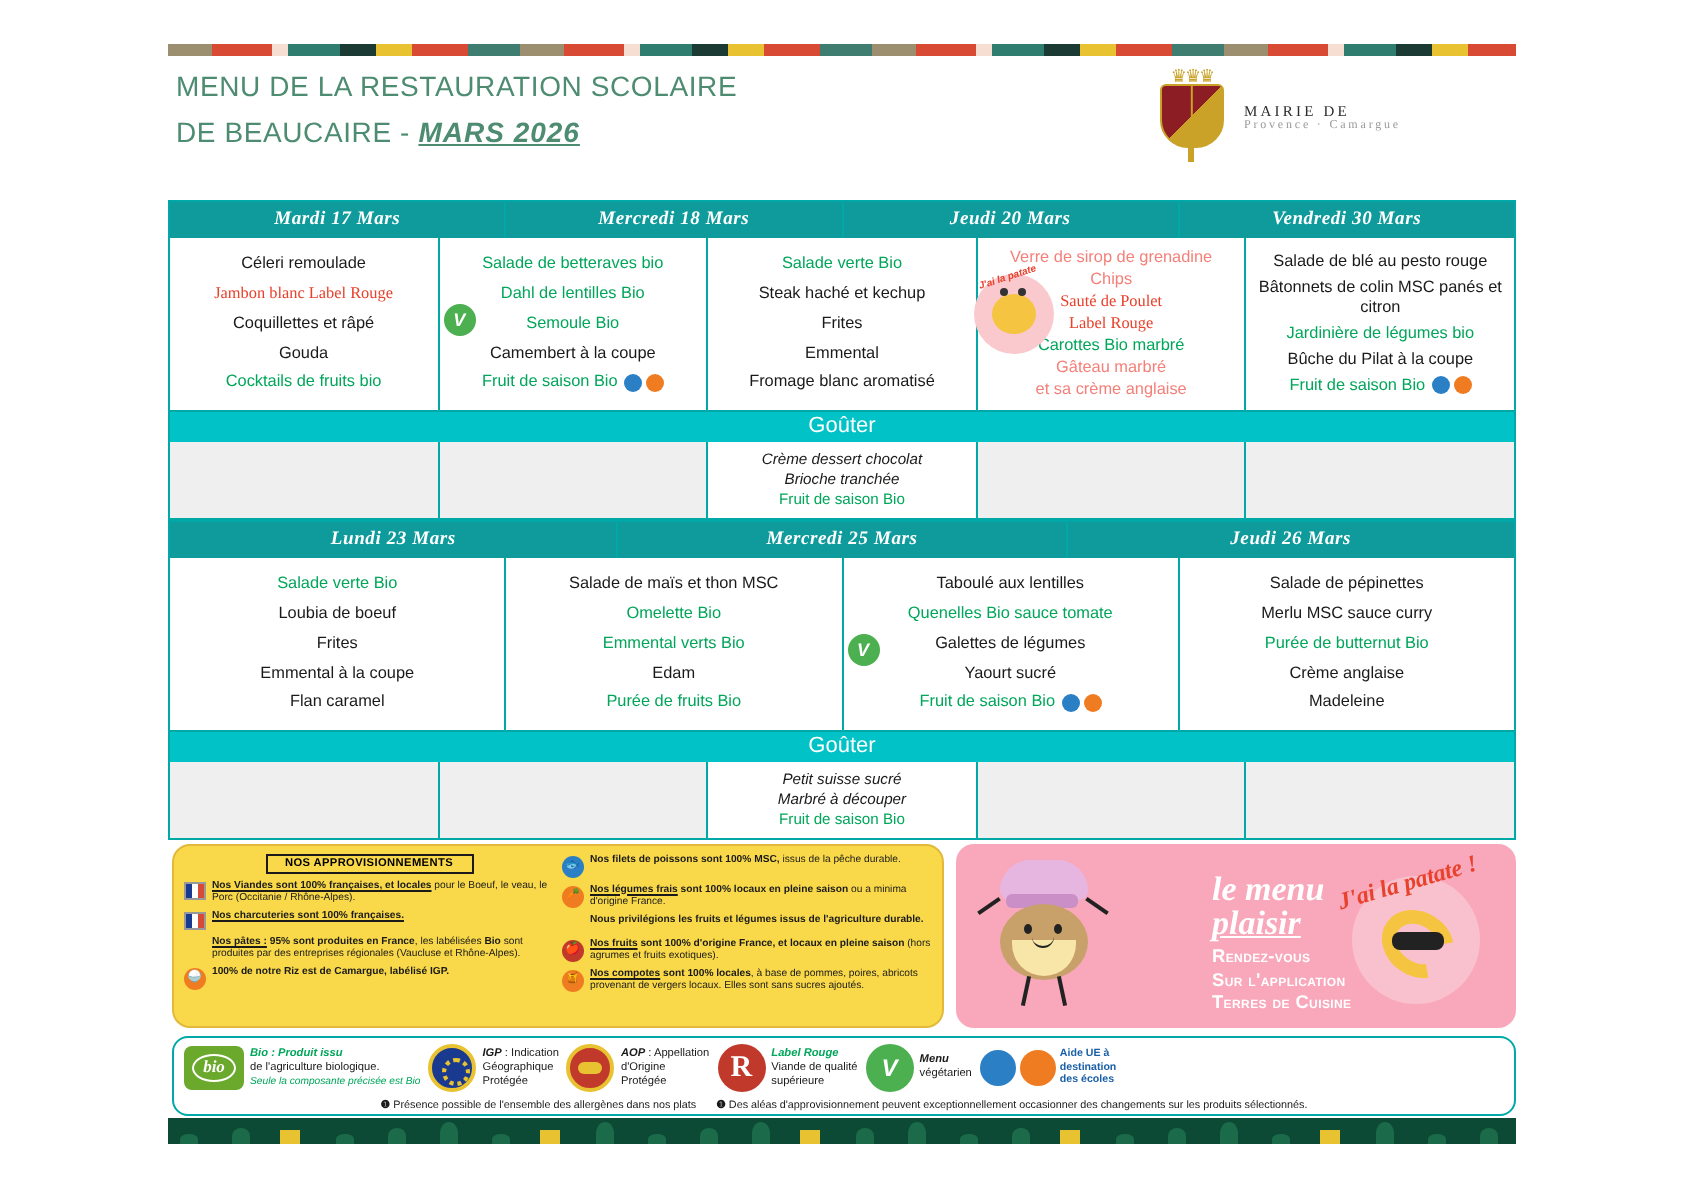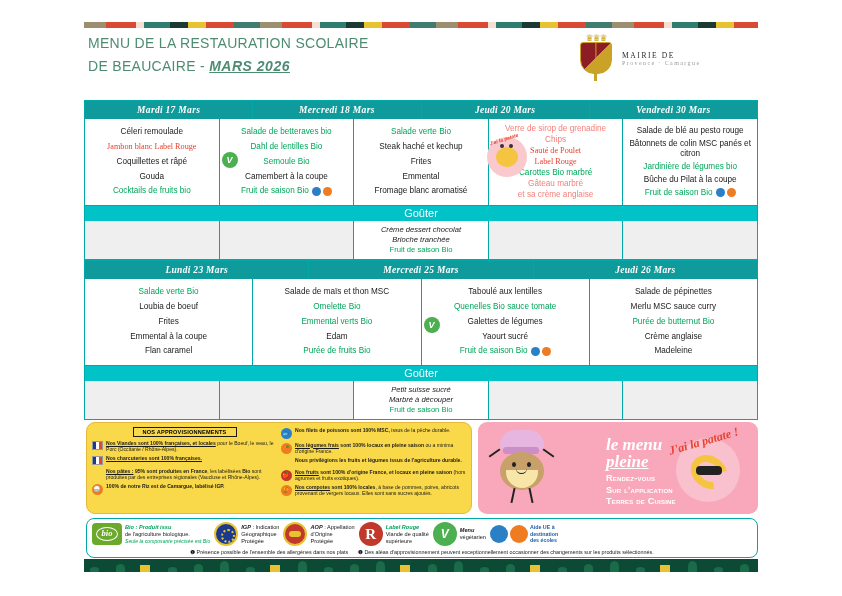--- a/index.html
+++ b/index.html
@@ -802,21 +802,21 @@
       <div class="belly"></div>
     <div class="eye2 l"></div>
       <div class="eye2 r"></div>
     <div class="smile"></div>
     <div class="leg l"></div>
       <div class="leg r"></div>
   </div>
   <div class="mp-text">
     <div class="mp-title">
       <span>le menu</span><br>
-      <span class="u2">pleine</span>
+      <span class="u2">plaisir</span>
     </div>
     <div class="mp-sub">
       <span>Rendez-vous</span><br>
       <span>Sur l'application</span><br>
       <span>Terres de Cuisine</span>
     </div>
   </div>
   <div class="mp-badge">
     <div class="disc"></div>
     <div class="pasta"></div>

